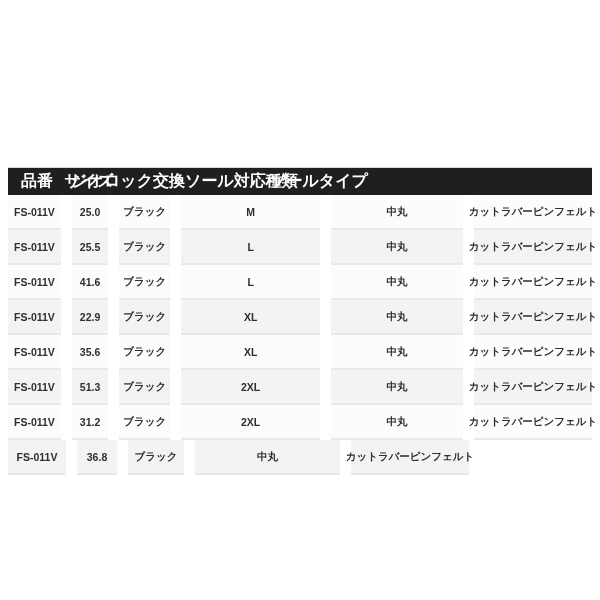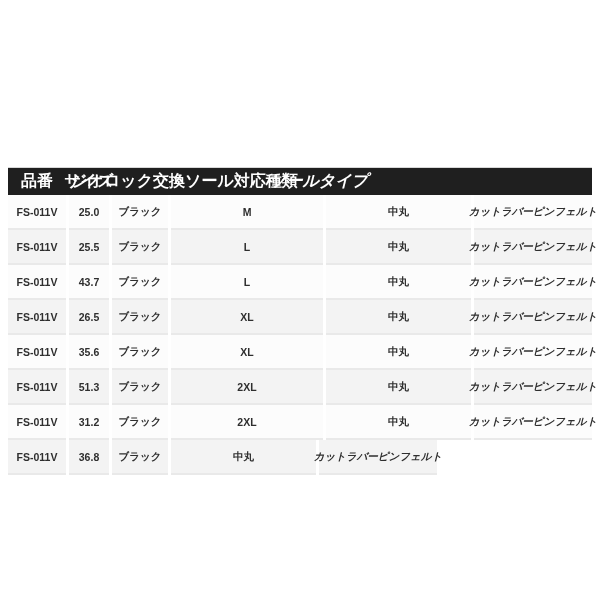--- a/index.html
+++ b/index.html
@@ -28,21 +28,21 @@
     display: flex;
     align-items: center;
     justify-content: center;
     color: var(--header-text, #ffffff);
     font-weight: bold;
     font-size: 16px;
     white-space: nowrap;
   }
   .row {
     display: flex;
-    gap: 3px;
+    gap: 11px;
     height: 35px;
   }
   .td {
     display: flex;
     align-items: center;
     justify-content: center;
     font-weight: bold;
     font-size: 10.5px;
     color: var(--body-text, #2e2e2e);
     background: var(--row-bg, #fcfcfc);
@@ -51,21 +51,21 @@
     white-space: nowrap;
   }
   .row.alt .td {
     background: var(--row-alt-bg, #f3f3f3);
   }
   .c0 { width: 58px; }
   .c1 { width: 40px; }
   .c2 { width: 56px; }
   .c3 { width: 152px; }
   .c4 { width: 145px; }
-  .c5 { width: 118px; font-style: italic; }
+  .c5 { width: 118px; }
 </style>
 </head>
 <body>
 
 <div class="spec-table">
   <div class="thead">
       <div class="th c0">品番</div>
       <div class="th c1">サイズ</div>
       <div class="th c4">ジオロック交換ソール対応種類</div>
       <div class="th c5">ソールタイプ</div>
@@ -82,29 +82,29 @@
       <div class="row alt">
         <div class="td c0">FS-011V</div>
         <div class="td c1">25.5</div>
         <div class="td c2">ブラック</div>
         <div class="td c3">L</div>
         <div class="td c4">中丸</div>
         <div class="td c5">カットラバーピンフェルト</div>
       </div>
       <div class="row">
         <div class="td c0">FS-011V</div>
-        <div class="td c1">43.7</div>
+        <div class="td c1">41.6</div>
         <div class="td c2">ブラック</div>
         <div class="td c3">L</div>
         <div class="td c4">中丸</div>
         <div class="td c5">カットラバーピンフェルト</div>
       </div>
       <div class="row alt">
         <div class="td c0">FS-011V</div>
-        <div class="td c1">26.5</div>
+        <div class="td c1">22.9</div>
         <div class="td c2">ブラック</div>
         <div class="td c3">XL</div>
         <div class="td c4">中丸</div>
         <div class="td c5">カットラバーピンフェルト</div>
       </div>
       <div class="row">
         <div class="td c0">FS-011V</div>
         <div class="td c1">35.6</div>
         <div class="td c2">ブラック</div>
         <div class="td c3">XL</div>

